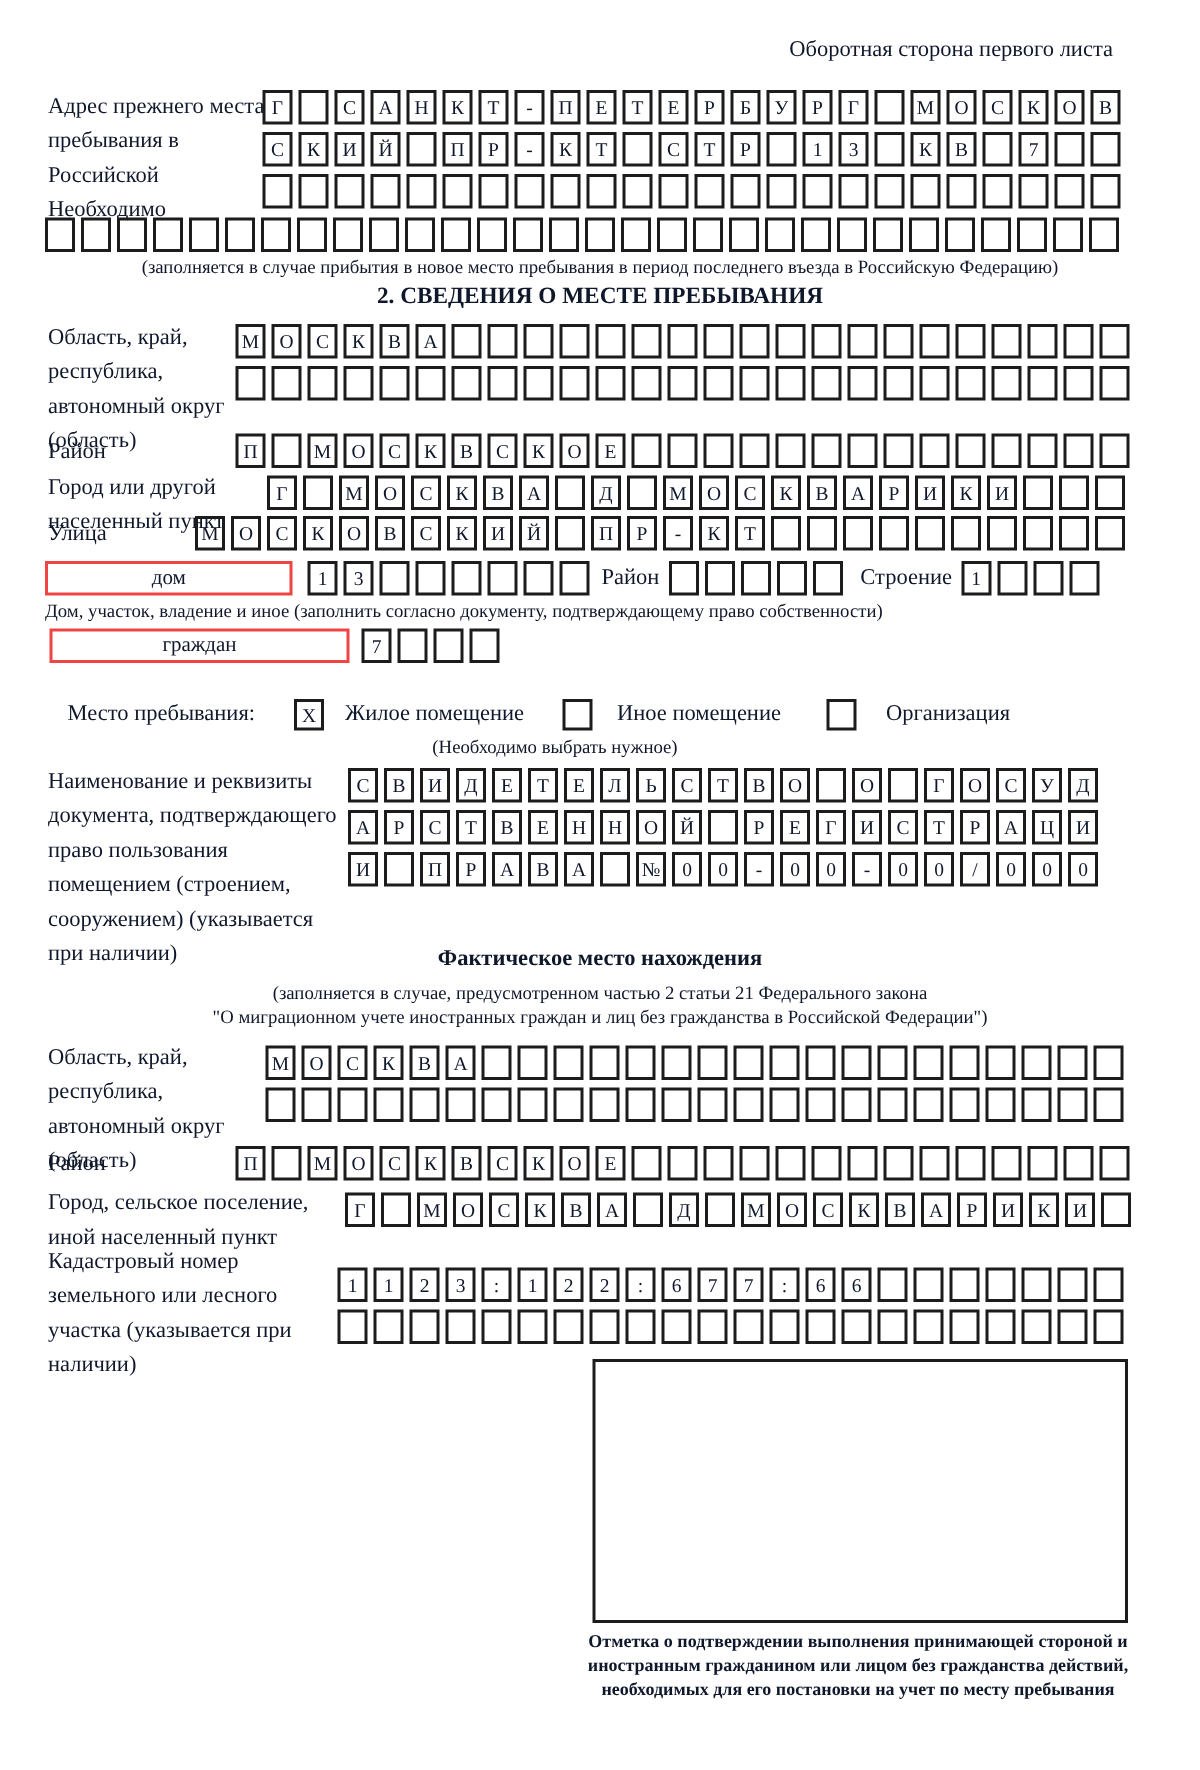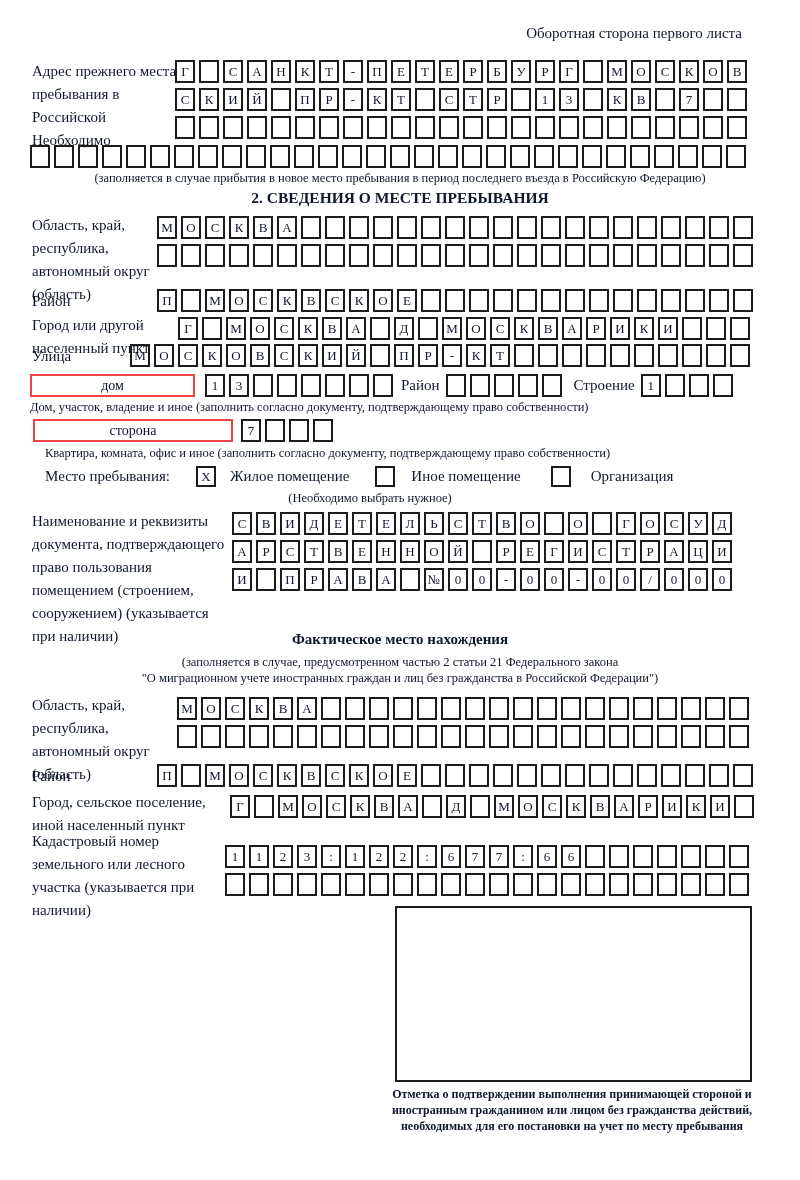--- a/index.html
+++ b/index.html
@@ -75,24 +75,23 @@
     <span class="bigbox" style="width:165px;">дом</span>
     <span class="cellrow" style="margin-left:10px;"><span class="cell">1</span><span class="cell">3</span><span class="cell"></span><span class="cell"></span><span class="cell"></span><span class="cell"></span><span class="cell"></span><span class="cell"></span></span>
     <span class="inline-lbl" style="margin-left:4px;margin-right:6px;line-height:23px;">Район</span>
     <span class="cellrow"><span class="cell"></span><span class="cell"></span><span class="cell"></span><span class="cell"></span><span class="cell"></span></span>
     <span class="inline-lbl" style="margin-left:8px;margin-right:6px;line-height:23px;">Строение</span>
     <span class="cellrow"><span class="cell">1</span><span class="cell"></span><span class="cell"></span><span class="cell"></span></span>
   </div>
   <div class="abs cap" style="top:400px;left:30px;">Дом, участок, владение и иное (заполнить согласно документу, подтверждающему право собственности)</div>
 
   <div class="abs flexrow" style="top:419px;left:33px;">
-    <span class="bigbox" style="width:200px;">сторона</span>
+    <span class="bigbox" style="width:200px;">граждан</span>
     <span class="cellrow" style="margin-left:8px;"><span class="cell">7</span><span class="cell"></span><span class="cell"></span><span class="cell"></span></span>
   </div>
-  <div class="abs cap" style="top:446px;left:45px;">Квартира, комната, офис и иное (заполнить согласно документу, подтверждающему право собственности)</div>
 
   <div class="abs" style="top:466px;left:45px;white-space:nowrap;">
     <span class="inline-lbl">Место пребывания:</span>
     <span class="checkbox" style="margin-left:22px;">X</span>
     <span class="inline-lbl" style="margin-left:10px;">Жилое помещение</span>
     <span class="checkbox" style="margin-left:22px;"></span>
     <span class="inline-lbl" style="margin-left:12px;">Иное помещение</span>
     <span class="checkbox" style="margin-left:26px;"></span>
     <span class="inline-lbl" style="margin-left:16px;">Организация</span>
   </div>

